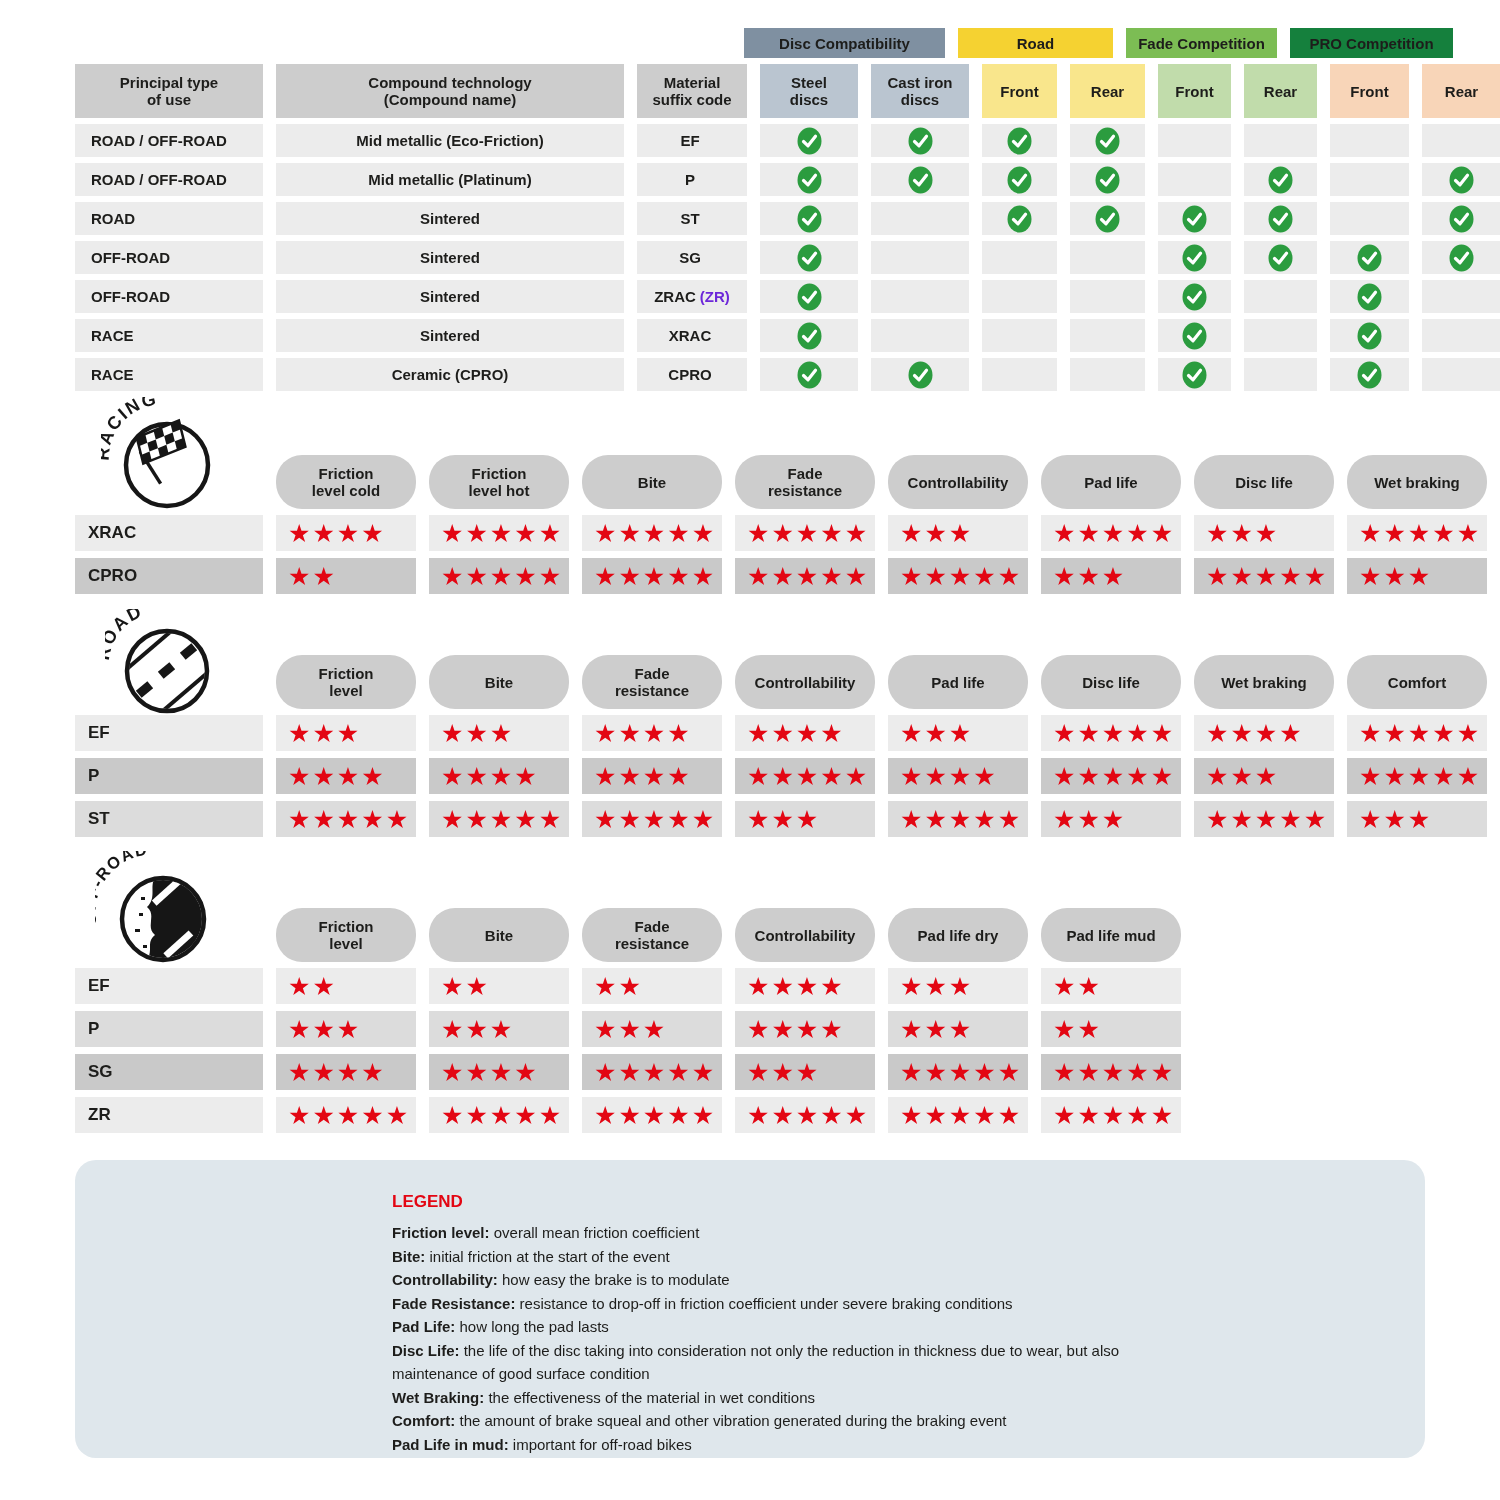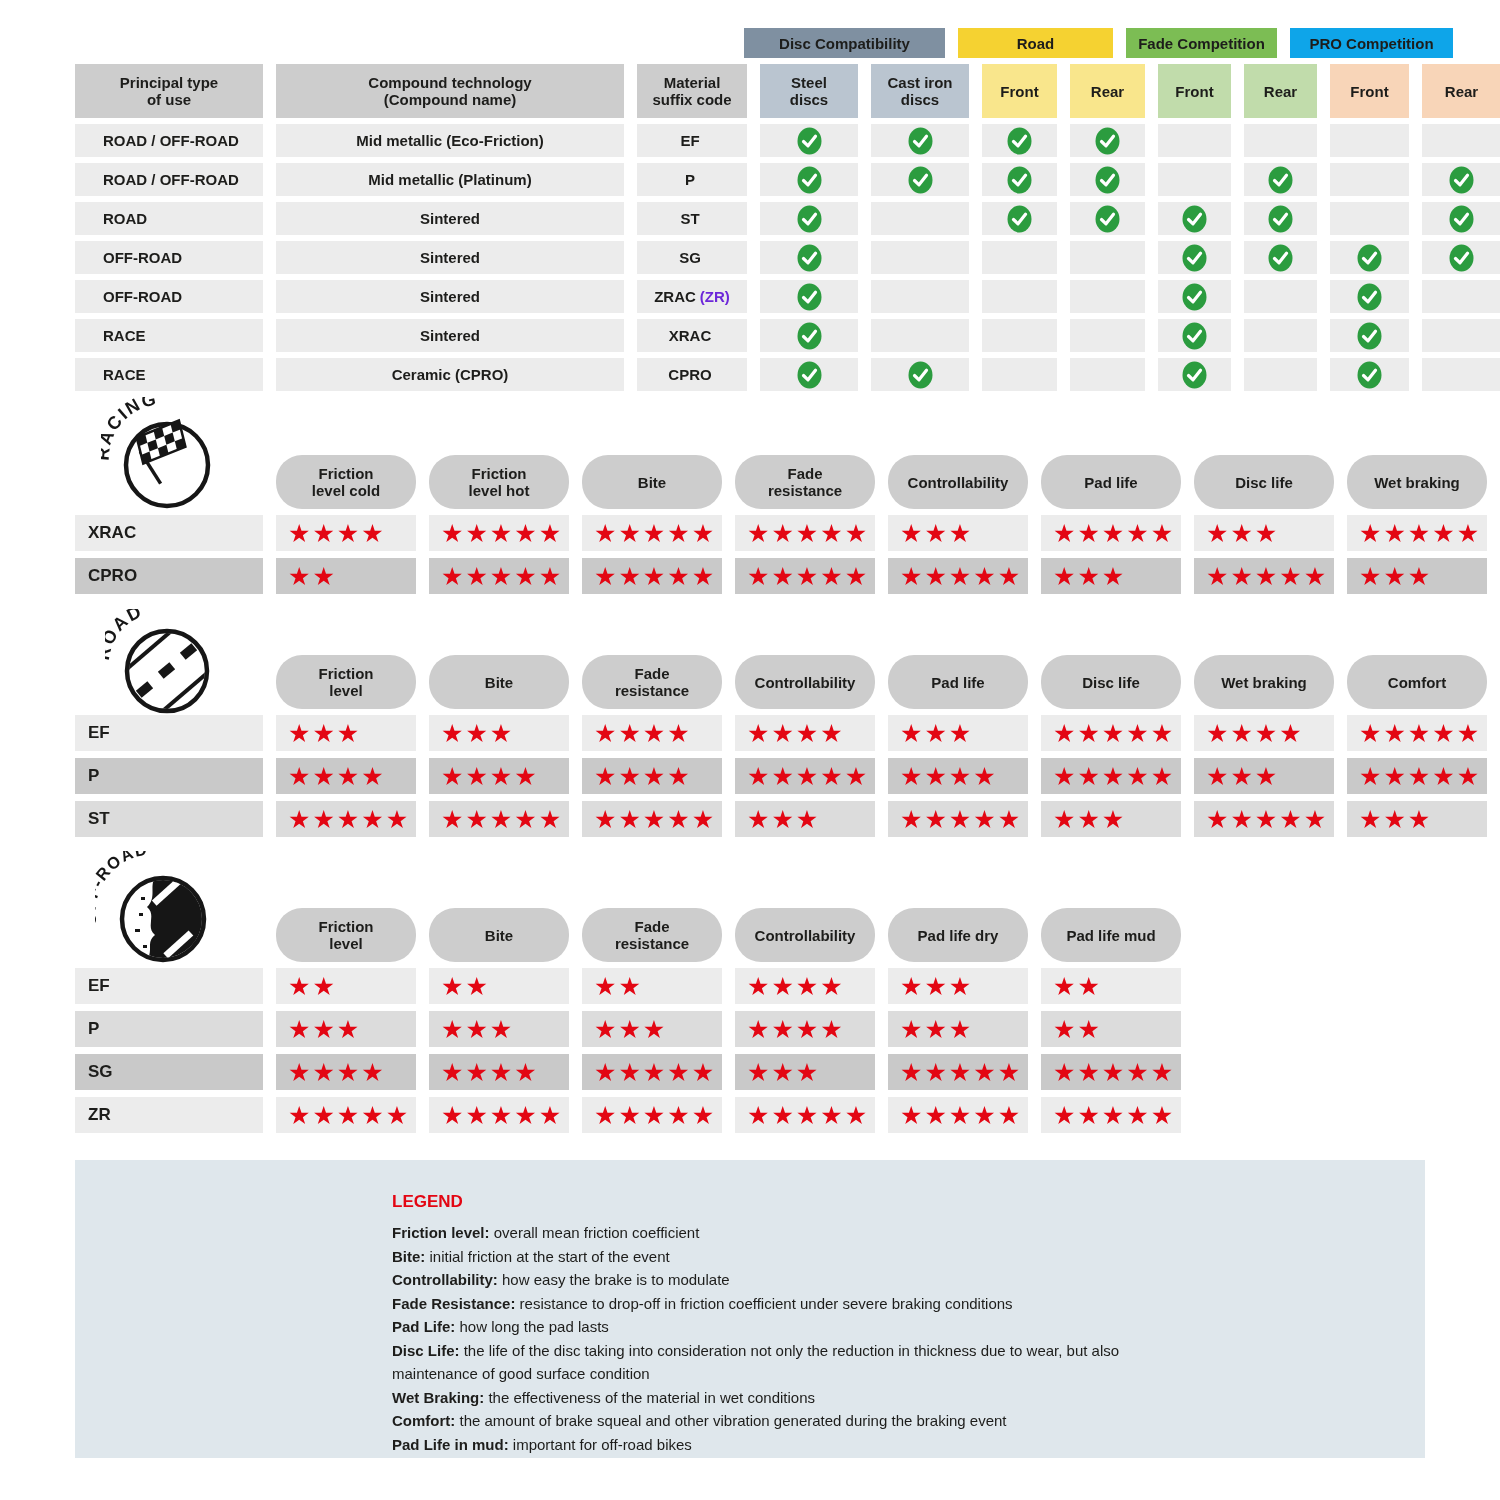--- a/index.html
+++ b/index.html
@@ -12,24 +12,24 @@
   .grow>div{height:30px;}
   .hrow>div{height:54px;}
   .drow>div{height:33px;}
   .w1{width:188px}.w2{width:348px}.w3{width:110px}.w4{width:98px}.w5{width:98px}
   .w6{width:75px}.w7{width:75px}.w8{width:73px}.w9{width:73px}.w10{width:79px}.w11{width:79px}
   .sp{width:656px;background:transparent;}
   .wG1{width:201px}.wG2{width:155px}.wG3{width:151px}.wG4{width:163px}
   .bg-disc{background:#7f90a1}.bg-discsub{background:#bac5d0}
   .bg-yel{background:#f5d231}.bg-yelsub{background:#f9e68c}
   .bg-grn{background:#7cbd54}.bg-grnsub{background:#c1dcab}
-  .bg-org{background:#0ea5e9}.bg-orgsub{background:#f8d5b8}
+  .bg-org{background:#15803d}.bg-orgsub{background:#f8d5b8}
   .bg-head{background:#cdcdcd}
   .nobg{background:transparent}
-  .use{justify-content:flex-start;padding-left:28px;}
+  .use{justify-content:flex-start;padding-left:16px;}
   .code .note{color:#6d28d9;margin-left:4px;}
   .chksvg{width:25px;height:28px;display:block;}
   
   .sect{position:absolute;left:75px;}
   #sec-racing{top:455px}
   #sec-road{top:655px}
   #sec-offroad{top:908px}
   .rthead>div{height:54px;border-radius:26px;}
   .rtrow{margin-bottom:7px;}
   .rtrow>div{height:36px;}
@@ -37,21 +37,21 @@
   .s-light{background:#ececec}.s-med{background:#dcdcdc}.s-dark{background:#c9c9c9}
   .lb{justify-content:flex-start;padding-left:13px;font-size:17px;}
   .st{justify-content:flex-start;padding-left:12px;}
   .stars{color:#e30613;font-size:25px;letter-spacing:2px;line-height:1;font-weight:normal;}
   .icon{position:absolute;}
   #icon-racing{left:26px;top:-58px;width:112px;height:114px;}
   #icon-road{left:30px;top:-46px;width:106px;height:106px;}
   #icon-offroad{left:20px;top:-57px;width:116px;height:116px;}
   
   .legend{position:absolute;left:75px;top:1160px;width:1350px;height:298px;background:#dfe7ec;
-          box-sizing:border-box;padding:32px 4px 0 317px;}
+          box-sizing:border-box;padding:32px 4px 0 317px;border-radius:21px;}
   .ltitle{color:#e30613;font-weight:bold;font-size:17px;margin-bottom:9px;}
   .lline{font-size:15px;line-height:23.5px;width:758px;}
   .lline b::after{content:": ";}
 </style>
 </head>
 <body>
 
 <div class="page">
 
   <div class="compat">

